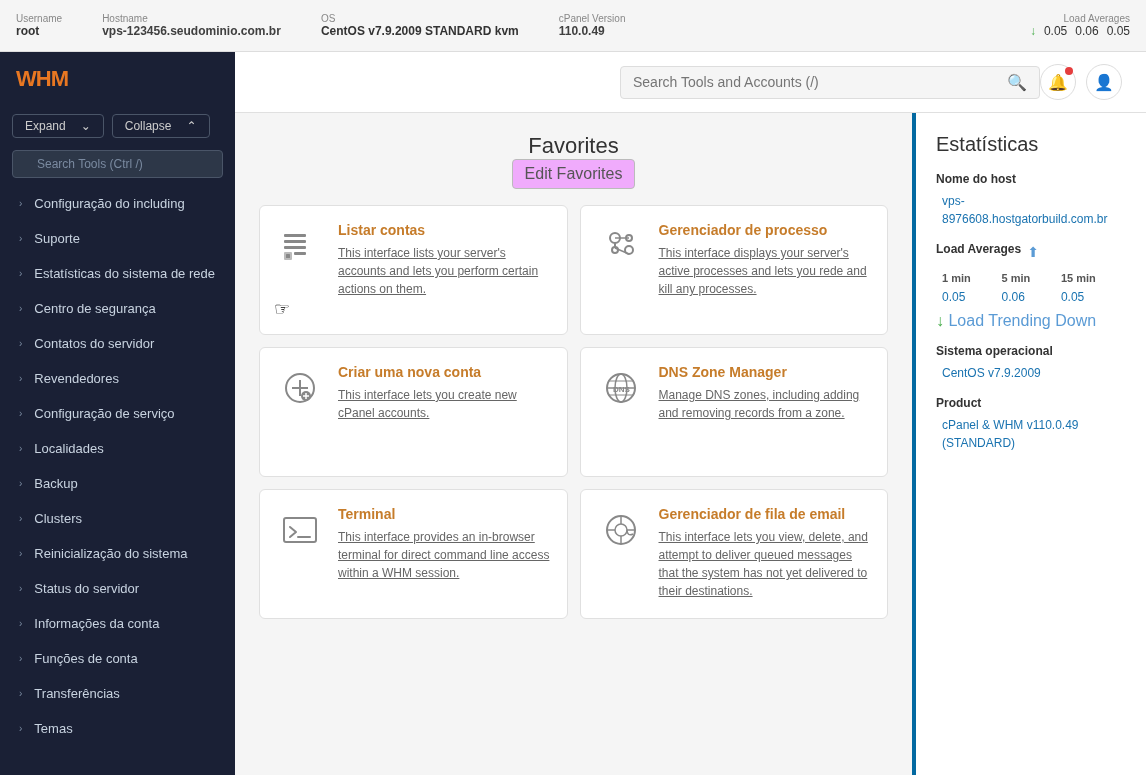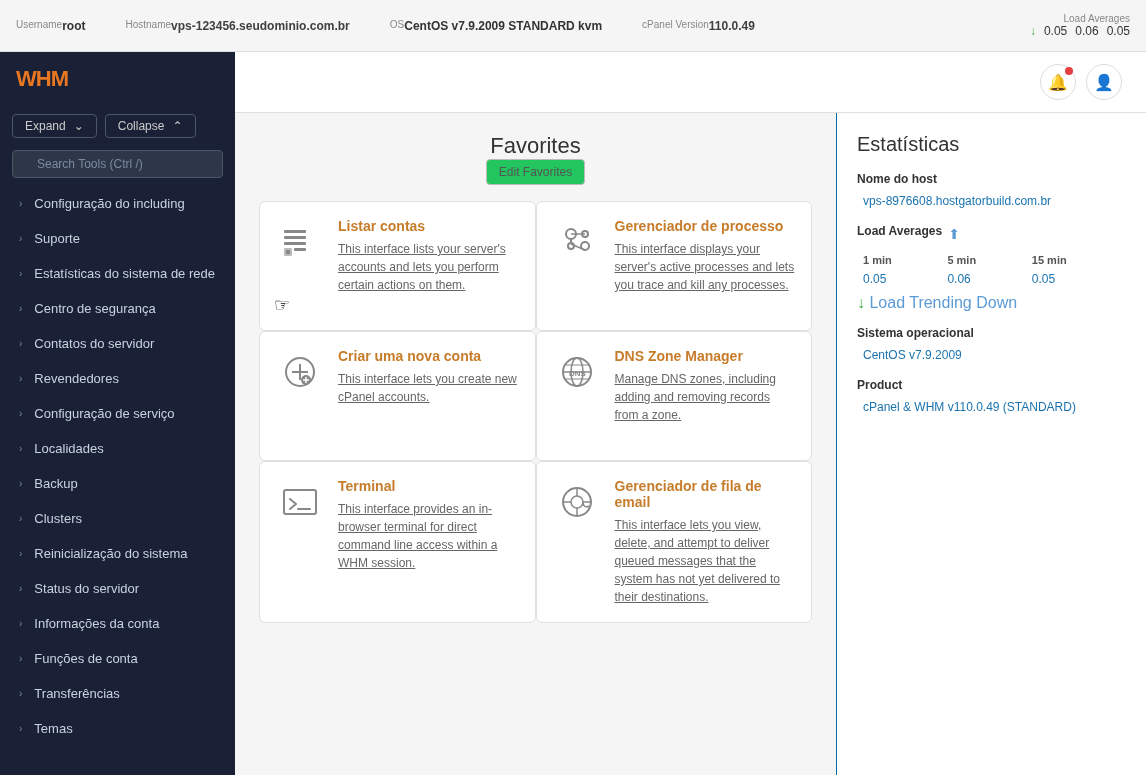--- a/index.html
+++ b/index.html
@@ -8,21 +8,21 @@
     
     .top-bar {
       background: #f5f5f5;
       border-bottom: 1px solid #ddd;
       display: flex;
       align-items: center;
       padding: 6px 16px;
       gap: 40px;
       min-height: 52px;
     }
-    .top-bar-info { display: flex; flex-direction: row; }
+    .top-bar-info { display: flex; flex-direction: column; }
     .top-bar-label { font-size: 10px; color: #888; }
     .top-bar-value { font-size: 12px; color: #333; font-weight: 600; }
     .top-bar-value.blue { color: #404040; }
     .load-averages { margin-left: auto; display: flex; flex-direction: column; align-items: flex-end; }
     .load-averages-values { display: flex; gap: 8px; align-items: center; }
     .load-arrow { color: #4caf50; font-size: 12px; }
     .load-val { font-size: 12px; color: #333; }
 
     
     .main-layout { display: flex; flex: 1; overflow: hidden; }
@@ -57,21 +57,21 @@
     .sidebar-btn {
       background: transparent;
       border: 1px solid #4a5568;
       color: #ccc;
       border-radius: 4px;
       padding: 4px 12px;
       cursor: pointer;
       font-size: 12px;
       display: flex;
       align-items: center;
-      gap: 8px;
+      gap: 15px;
     }
     .sidebar-search {
       margin: 4px 12px 8px;
       background: #2d3748;
       border: 1px solid #4a5568;
       border-radius: 4px;
       padding: 6px 24px;
       color: #aaa;
       font-size: 12px;
       width: calc(100% - 24px);
@@ -171,31 +171,32 @@
       margin-bottom: 16px;
       flex-direction: column;
     }
     .section-title {
       font-size: 22px;
       color: #333;
       font-weight: 400;
     }
     .edit-btn {
       border: 1px solid #bbb;
-      background: #22c55e;
+      background: #f0abfc;
       border-radius: 4px;
       padding: 5px 12px;
       cursor: pointer;
-      font-size: 12px;
+      font-size: 16px;
       color: #555;
     }
 
     .favorites-grid {
       display: grid;
       grid-template-columns: 1fr 1fr;
+      gap: 12px;
       border-radius: 13px;
     }
     .fav-card {
       background: white;
       border: 1px solid #e0e0e0;
       border-radius: 6px;
       padding: 16px;
       display: flex;
       gap: 14px;
       cursor: pointer;
@@ -217,23 +218,23 @@
     }
     .fav-desc {
       font-size: 12px;
       color: #666;
       line-height: 1.5;
       text-decoration: underline;
     }
 
     
     .stats-panel {
-      width: 310px;
+      width: 234px;
       background: white;
-      border-left: 1px solid #0369a1;
+      border-left: 4px solid #0369a1;
       padding: 20px 20px;
       overflow-y: auto;
       flex-shrink: 0;
     }
     .stats-title {
       font-size: 20px;
       color: #333;
       font-weight: 400;
       margin-bottom: 16px;
     }
@@ -375,20 +376,24 @@
           <span class="arrow">›</span>
           <span>Temas</span>
         </div>
       </div>
   </div>
 
   <div class="content-area">
 
     <div class="header-bar">
       <div style="flex:1"></div>
+      <div class="search-container">
+        <input type="text" placeholder="Search Tools and Accounts (/)" style="">
+        <span class="search-icon-btn">🔍</span>
+      </div>
       <div class="header-icons">
         <div class="icon-btn">
           <span>🔔</span>
           <span class="badge"></span>
         </div>
         <div class="icon-btn">
           <span>👤</span>
         </div>
       </div>
     </div>
@@ -427,21 +432,21 @@
                 <circle cx="28" cy="24" r="4" stroke="#888" stroke-width="2"></circle>
                 <line x1="14" y1="17" x2="14" y2="22" stroke="#888" stroke-width="2"></line>
                 <line x1="14" y1="22" x2="28" y2="28" stroke="#888" stroke-width="1.5"></line>
                 <circle cx="14" cy="24" r="3" stroke="#888" stroke-width="2"></circle>
                 <circle cx="28" cy="12" r="3" stroke="#888" stroke-width="2"></circle>
                 <line x1="14" y1="12" x2="28" y2="12" stroke="#888" stroke-width="1.5"></line>
               </svg>
             </div>
             <div class="fav-content">
               <div class="fav-title">Gerenciador de processo</div>
-              <div class="fav-desc">This interface displays your server's active processes and lets you trace and kill any processes.</div>
+              <div class="fav-desc">This interface displays your server's active processes and lets you rede and kill any processes.</div>
             </div>
           </div>
 
           <div class="fav-card">
             <div class="fav-icon">
               <svg viewBox="0 0 40 40" fill="none" xmlns="http://www.w3.org/2000/svg">
                 <circle cx="20" cy="20" r="14" stroke="#888" stroke-width="2"></circle>
                 <line x1="20" y1="12" x2="20" y2="28" stroke="#888" stroke-width="2"></line>
                 <line x1="12" y1="20" x2="28" y2="20" stroke="#888" stroke-width="2"></line>
                 <circle cx="26" cy="28" r="5" fill="#888"></circle>

